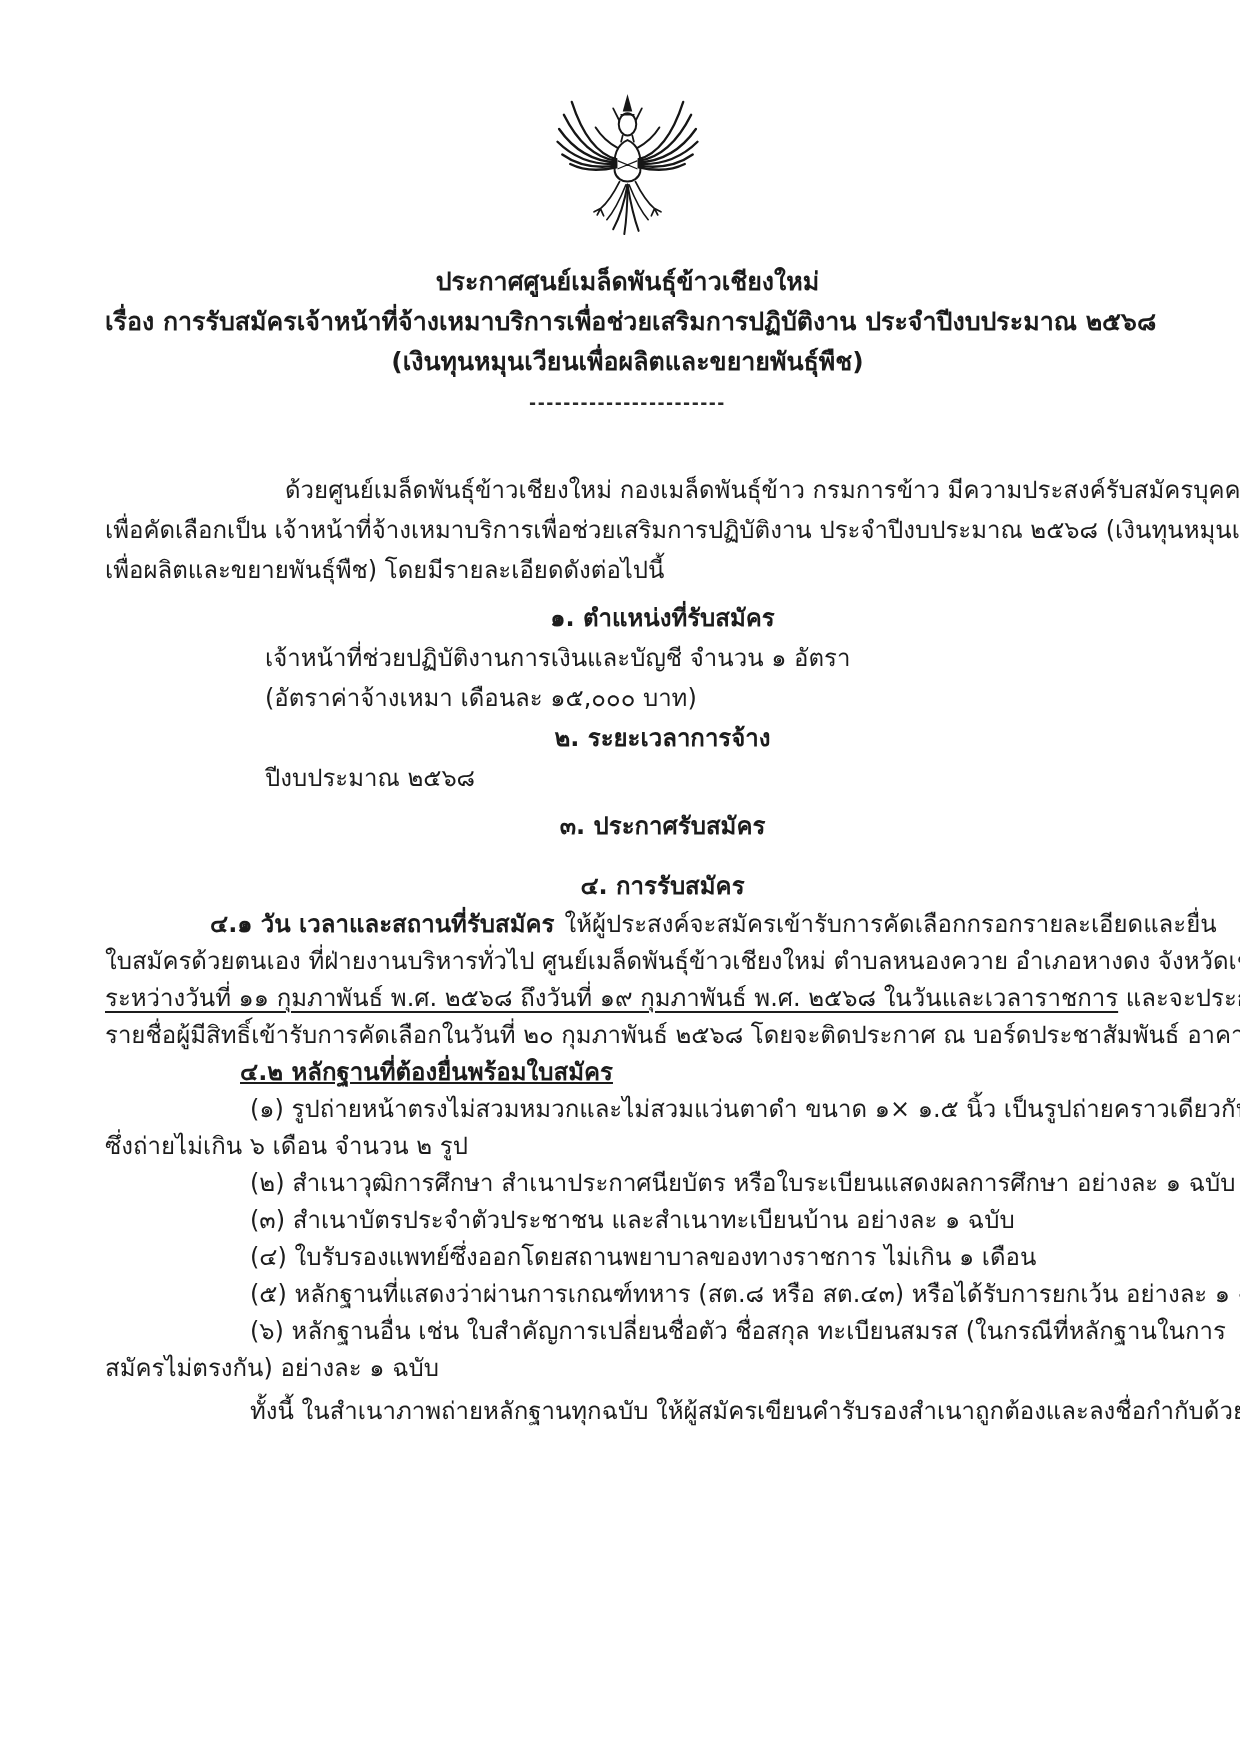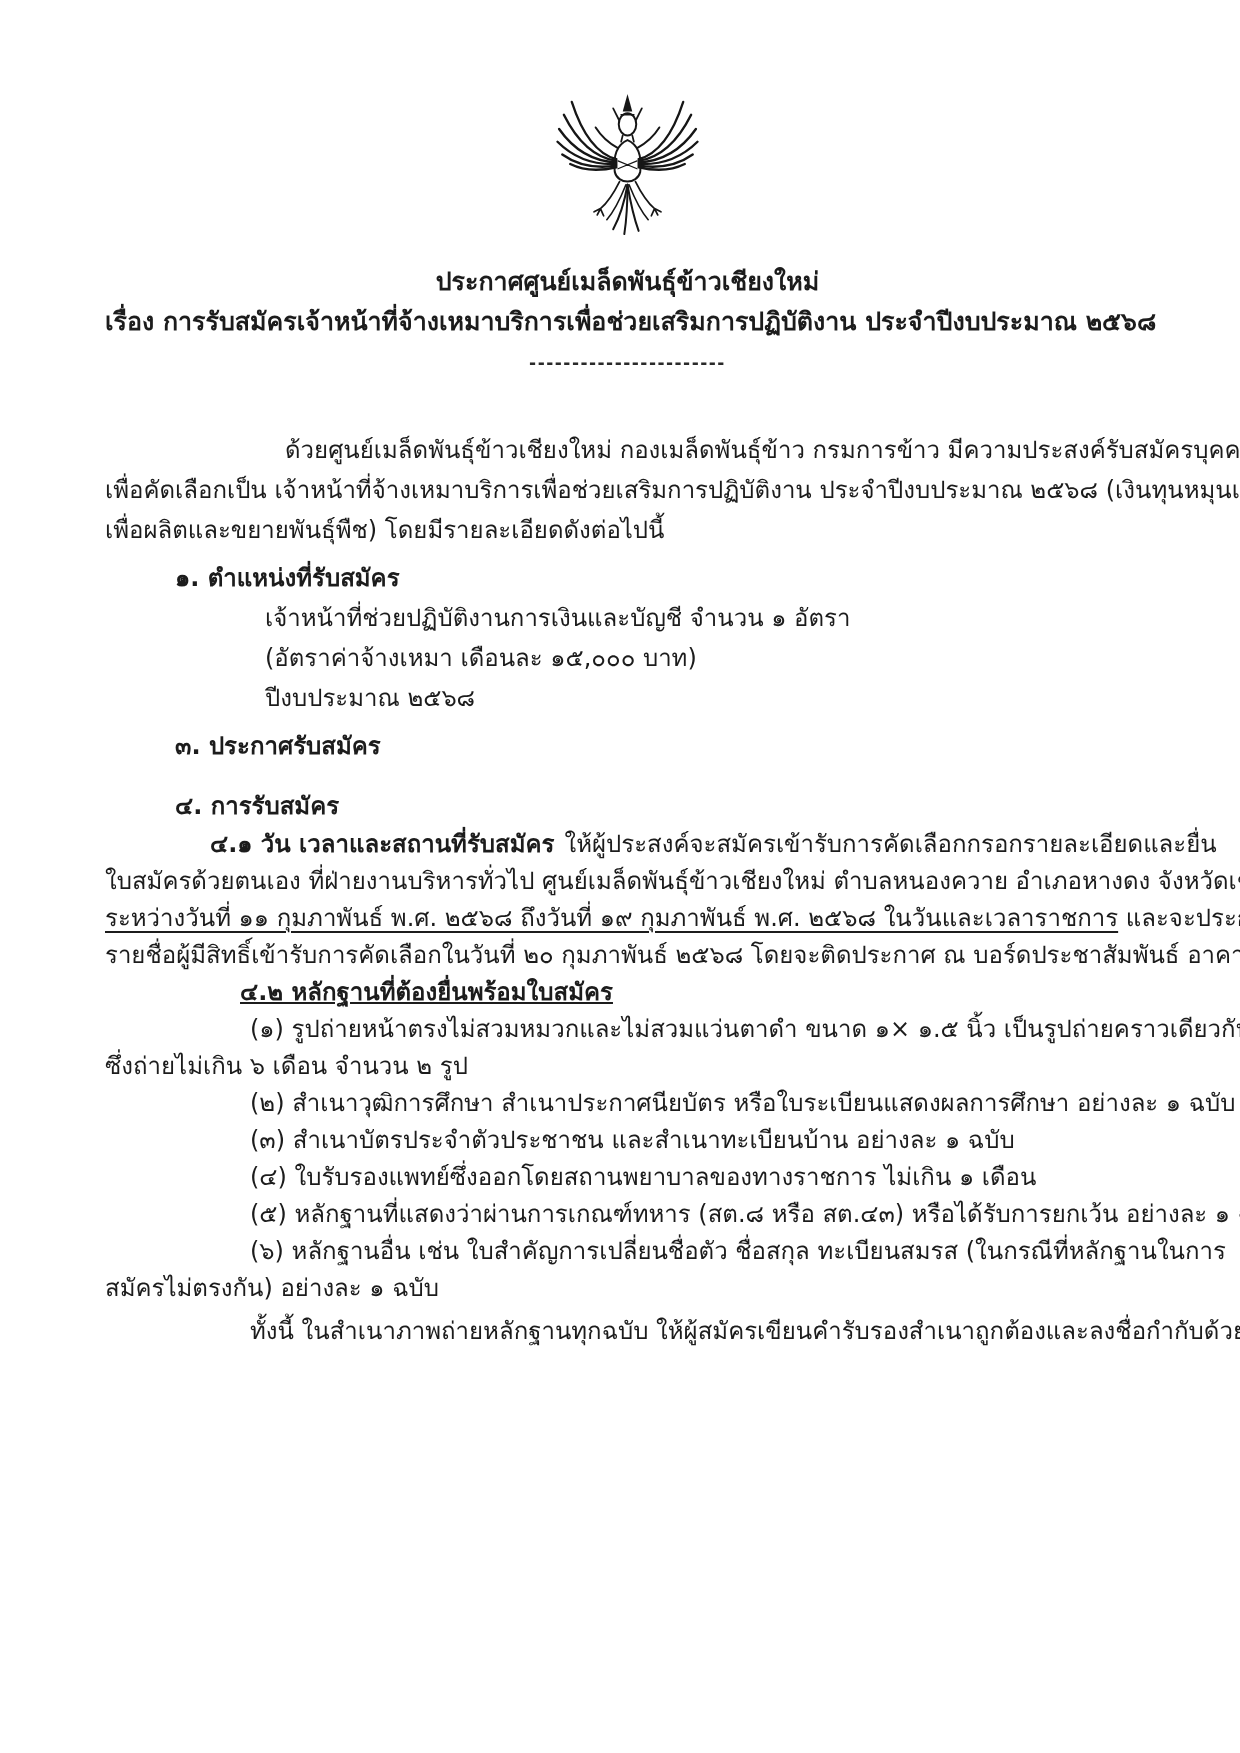--- a/index.html
+++ b/index.html
@@ -27,21 +27,21 @@
   .lh40{line-height:40px;}
   .lh37{line-height:37px;}
   .line{white-space:nowrap;}
   .b{font-weight:bold;}
   .u{text-decoration:underline;text-underline-offset:5px;text-decoration-thickness:1.5px;}
   .ind-180{padding-left:180px;}
   .ind-160{padding-left:160px;}
   .ind-145{padding-left:145px;}
   .ind-135{padding-left:135px;text-decoration:underline;}
   .ind-105{padding-left:105px;}
-  .ind-70{padding-left:70px;}
+  .ind-70{padding-left:70px;text-align:center;}
   .mt-56{margin-top:56px;}
   .mt-20{margin-top:20px;}
   .mt-10{margin-top:10px;}
   .mt-8{margin-top:8px;}
   .mt-6{margin-top:6px;}
   .gap-after-label{margin-left:10px;}
 </style>
 </head>
 <body>
 
@@ -87,36 +87,38 @@
         <path d="M102,28 L118,28" stroke-width="2"></path>
       </g>
 
       <path d="M110,2 L104,24 L116,24 Z" fill="#161616" stroke="none"></path>
     </svg>
   </div>
 
   <div class="titles">
     <div class="line">ประกาศศูนย์เมล็ดพันธุ์ข้าวเชียงใหม่</div>
     <div class="line">เรื่อง  การรับสมัครเจ้าหน้าที่จ้างเหมาบริการเพื่อช่วยเสริมการปฏิบัติงาน ประจำปีงบประมาณ ๒๕๖๘</div>
+    <div class="line">(เงินทุนหมุนเวียนเพื่อผลิตและขยายพันธุ์พืช)</div>
   </div>
   <div class="sep">-----------------------</div>
 
   <div class="body-text lh40 mt-56">
     <div class="line ind-180">ด้วยศูนย์เมล็ดพันธุ์ข้าวเชียงใหม่ กองเมล็ดพันธุ์ข้าว กรมการข้าว มีความประสงค์รับสมัครบุคคล</div>
     <div class="line">เพื่อคัดเลือกเป็น เจ้าหน้าที่จ้างเหมาบริการเพื่อช่วยเสริมการปฏิบัติงาน ประจำปีงบประมาณ ๒๕๖๘ (เงินทุนหมุนเวียน</div>
     <div class="line">เพื่อผลิตและขยายพันธุ์พืช) โดยมีรายละเอียดดังต่อไปนี้</div>
   </div>
 
   <div class="body-text lh40 mt-8">
     <div class="line ind-70 b">๑. ตำแหน่งที่รับสมัคร</div>
     <div class="line ind-160">เจ้าหน้าที่ช่วยปฏิบัติงานการเงินและบัญชี  จำนวน  ๑  อัตรา</div>
     <div class="line ind-160">(อัตราค่าจ้างเหมา เดือนละ ๑๕,๐๐๐ บาท)</div>
   </div>
 
   <div class="body-text lh40">
+    <div class="line ind-70 b">๒. ระยะเวลาการจ้าง</div>
     <div class="line ind-160">ปีงบประมาณ ๒๕๖๘</div>
   </div>
 
   <div class="body-text lh40 mt-8">
     <div class="line ind-70 b">๓. ประกาศรับสมัคร</div>
   </div>
 
   <div class="body-text lh40 mt-20">
     <div class="line ind-70 b">๔. การรับสมัคร</div>
   </div>

